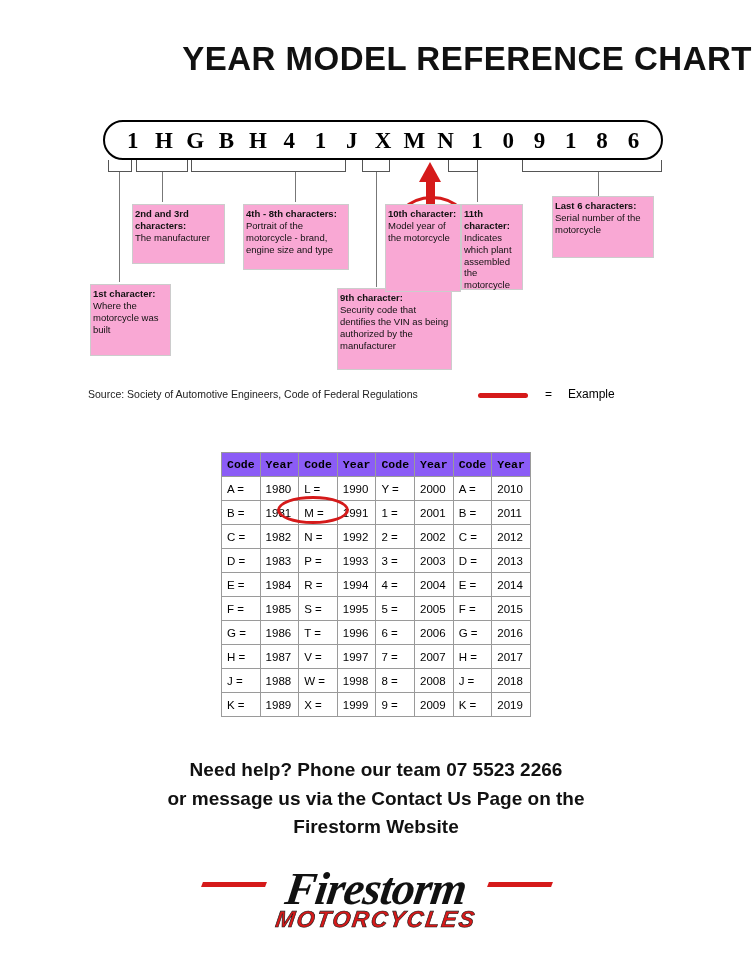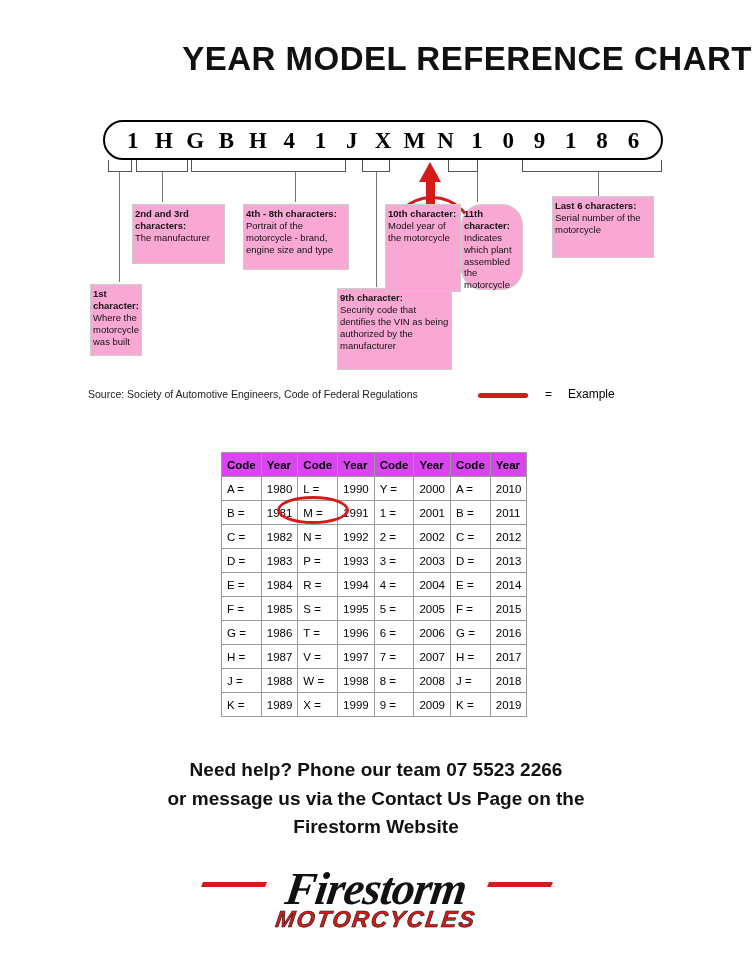--- a/index.html
+++ b/index.html
@@ -156,21 +156,22 @@
   table.year-table th,
   table.year-table td {
     border: 1px solid #9a9a9a;
     padding: 3px 5px;
     text-align: left;
     white-space: nowrap;
     height: 17px;
   }
   table.year-table th {
     font-weight: bold;
-    background: #d946ef;
+    background: #8b5cf6;
+    font-family: Liberation Mono, monospace;
   }
   table.year-table td.year {
     text-align: left;
   }
   .table-circle {
     position: absolute;
     left: 277px;
     top: 496px;
     width: 72px;
     height: 28px;
@@ -277,21 +278,21 @@
 <div class="bracket" style="left:448px; top:160px; width:30px; height:12px;"></div>
 <div class="leader" style="left:477px; top:172px; width:1px; height:30px;"></div>
 
 <div class="bracket" style="left:522px; top:160px; width:140px; height:12px;"></div>
 <div class="leader" style="left:598px; top:172px; width:1px; height:30px;"></div>
 
 <div class="red-arrow-head"></div>
 <div class="red-arrow-shaft"></div>
 <div class="red-circle"></div>
 
-<div class="callout" style="left:90px; top:284px; width:52px; height:72px;">
+<div class="callout" style="left:90px; top:284px; width:81px; height:72px;">
   <b>1st character:</b><br>
   <span>Where the motorcycle was built</span>
 </div>
 
 <div class="callout" style="left:132px; top:204px; width:93px; height:60px;">
   <b>2nd and 3rd characters:</b><br>
   <span>The manufacturer</span>
 </div>
 
 <div class="callout" style="left:243px; top:204px; width:106px; height:66px;">
@@ -302,21 +303,21 @@
 <div class="callout" style="left:337px; top:288px; width:115px; height:82px;">
   <b>9th character:</b><br>
   <span>Security code that dentifies the VIN as being authorized by the manufacturer</span>
 </div>
 
 <div class="callout" style="left:385px; top:204px; width:76px; height:88px;">
   <b>10th character:</b><br>
   <span>Model year of the motorcycle</span>
 </div>
 
-<div class="callout" style="left:461px; top:204px; width:62px; height:86px;border-radius:21px;">
+<div class="callout" style="left:461px; top:204px; width:62px; height:86px;">
   <b>11th character:</b><br>
   <span>Indicates which plant assembled the motorcycle</span>
 </div>
 
 <div class="callout" style="left:552px; top:196px; width:102px; height:62px;">
   <b>Last 6 characters:</b><br>
   <span>Serial number of the motorcycle</span>
 </div>
 
 <div class="source-line">Source:  Society of Automotive Engineers, Code of Federal Regulations</div>

